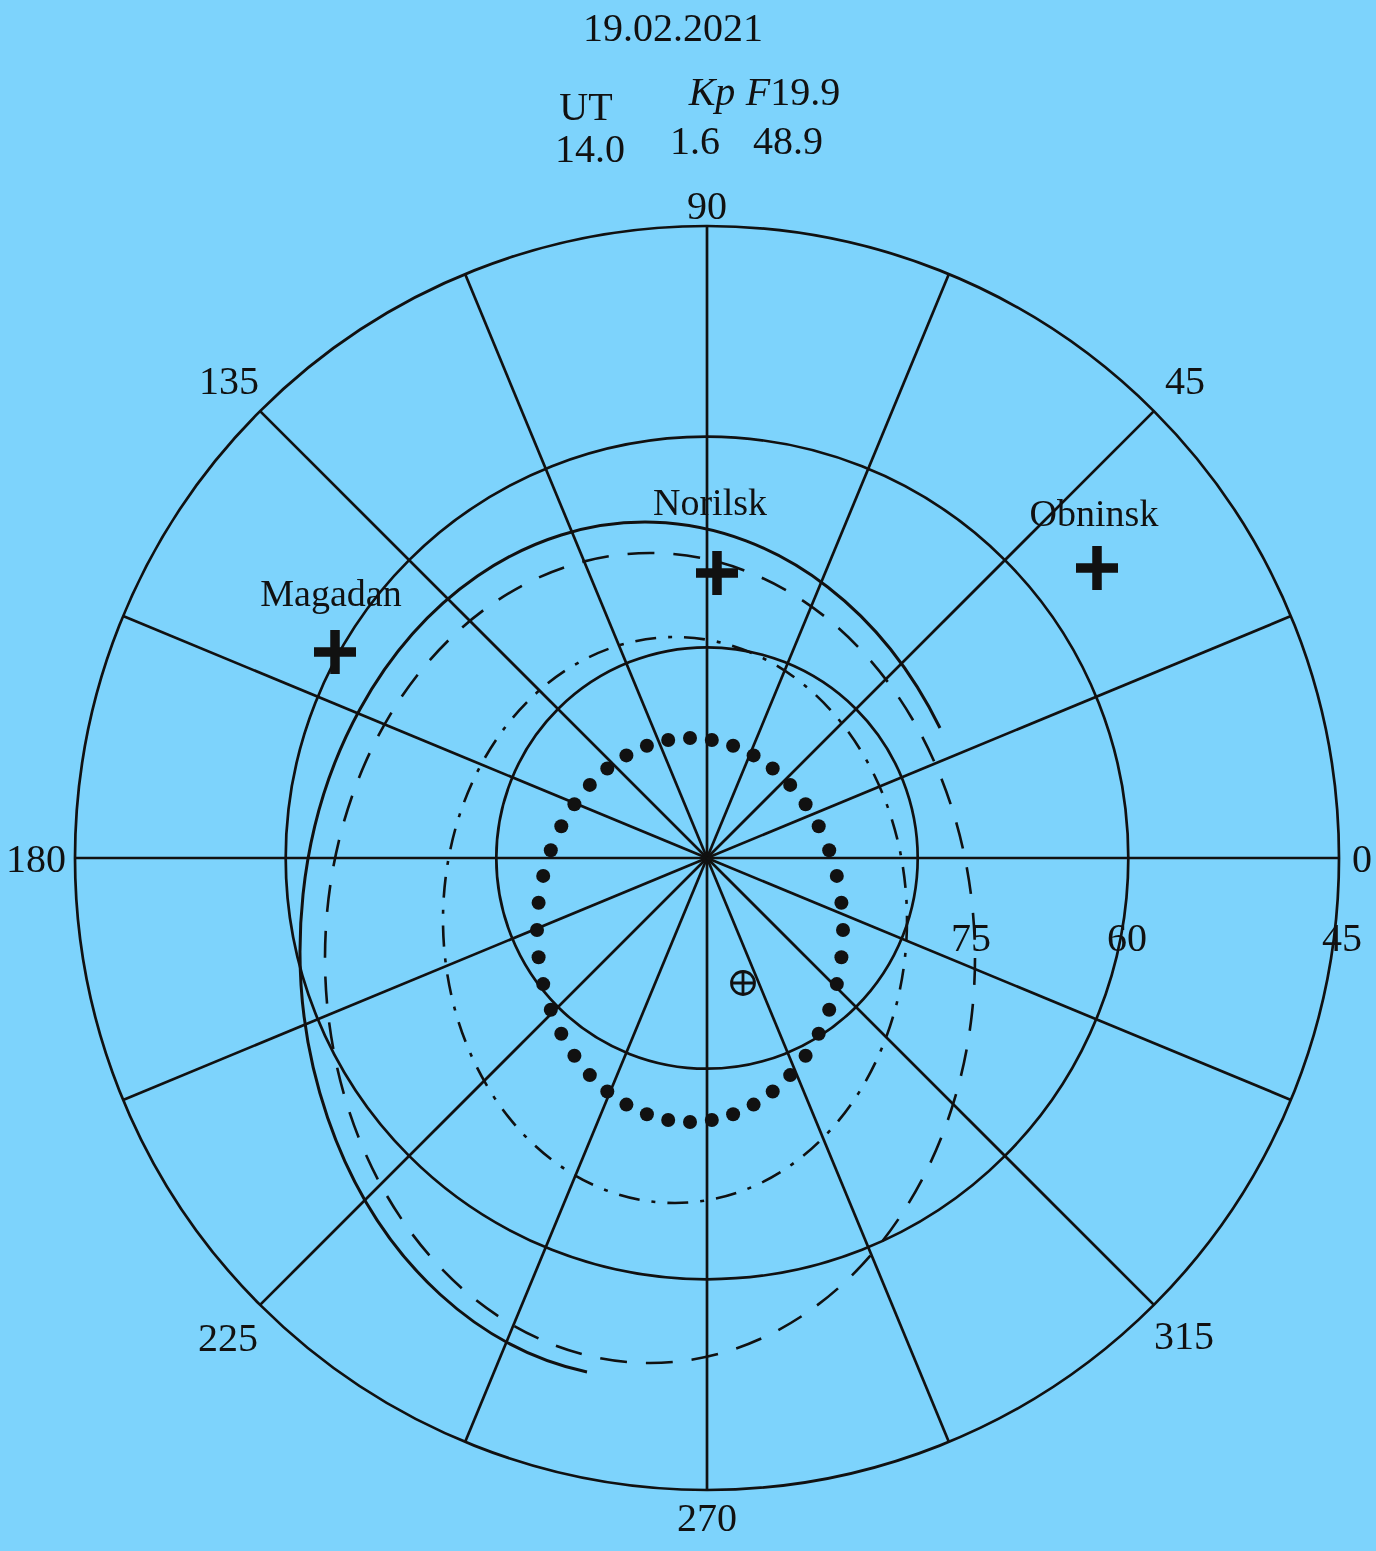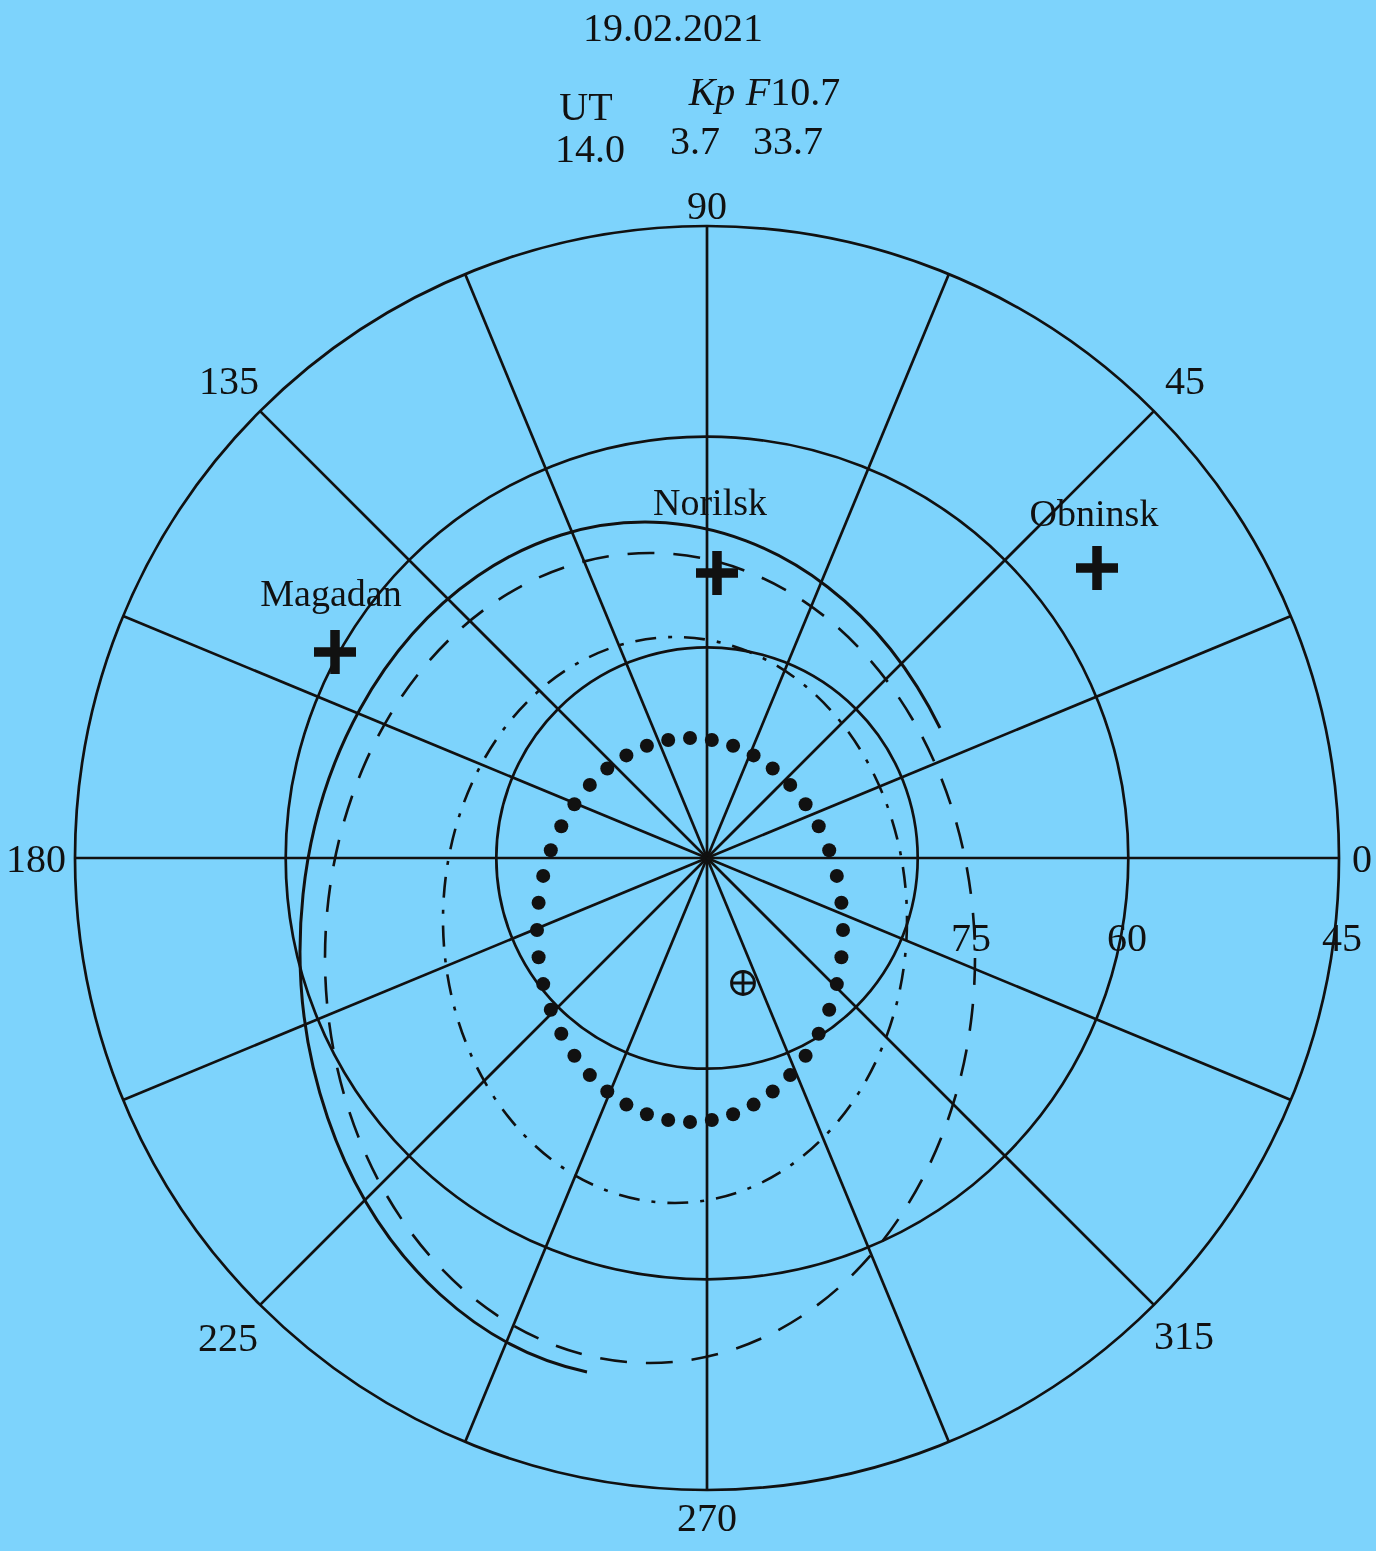--- a/index.html
+++ b/index.html
@@ -15,24 +15,24 @@
   .stlbl{font-family:"Liberation Serif","DejaVu Serif",serif;font-size:38px;fill:#111;
        text-anchor:middle;dominant-baseline:central;}
 </style>
 </head>
 <body>
 
 <div class="stage">
   <div class="hdr" style="left:673px;top:27px">19.02.2021</div>
   <div class="hdr" style="left:586px;top:106px">UT</div>
   <div class="hdr it" style="left:712px;top:91px">Kp</div>
-  <div class="hdr" style="left:793px;top:91px"><span class="it">F</span><span>10.7</span></div>
+  <div class="hdr" style="left:793px;top:91px"><span class="it">F</span><span>19.9</span></div>
   <div class="hdr" style="left:590px;top:148px">14.0</div>
-  <div class="hdr" style="left:695px;top:140px">3.7</div>
-  <div class="hdr" style="left:788px;top:140px">33.7</div>
+  <div class="hdr" style="left:695px;top:140px">1.6</div>
+  <div class="hdr" style="left:788px;top:140px">48.9</div>
 
   <svg id="chart" width="1376" height="1551" viewBox="0 0 1376 1551" xmlns="http://www.w3.org/2000/svg">
       <g>
         <circle class="grid" cx="707" cy="858" r="210.7"></circle>
         <circle class="grid" cx="707" cy="858" r="421.3"></circle>
         <circle class="grid" cx="707" cy="858" r="632.0"></circle>
       </g>
       <g>
         <line class="grid" x1="707" y1="858" x2="1339.0" y2="858.0"></line>
         <line class="grid" x1="707" y1="858" x2="1290.9" y2="616.1"></line>

